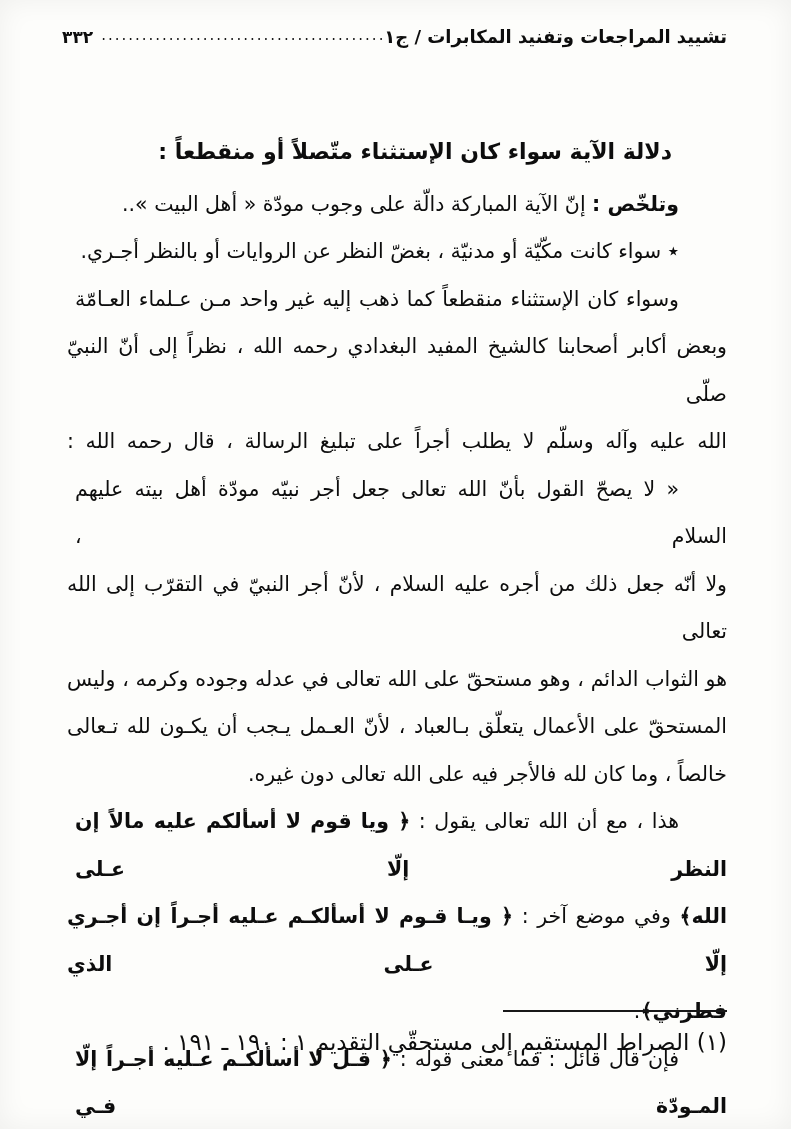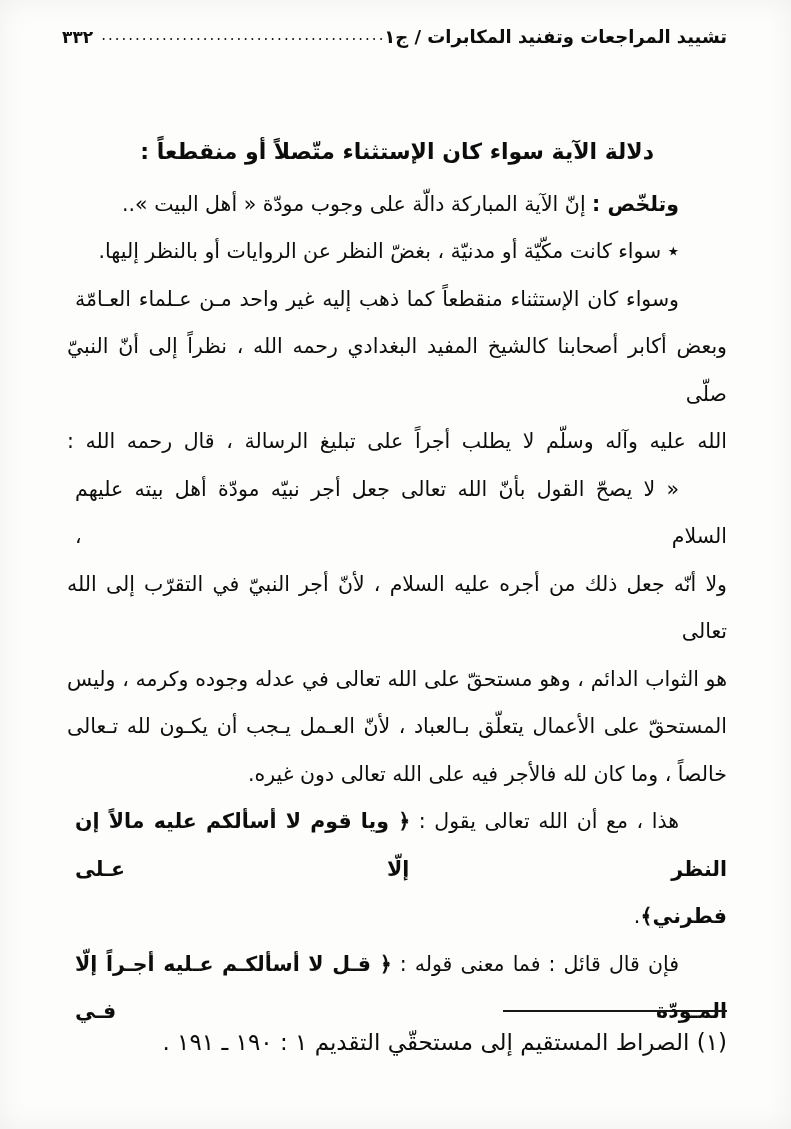--- a/index.html
+++ b/index.html
@@ -62,21 +62,21 @@
   .justify {
     text-align: justify;
     text-align-last: justify;
     text-justify: inter-word;
   }
   .start { text-indent: 48px; margin-left: 8px; }
   .heading {
     font-weight: bold;
     font-size: 22px;
     line-height: 47.5px;
-    margin: 40px 73px 5px 0;
+    margin: 40px 55px 5px 0;
     text-align: right;
   }
   .q { font-weight: bold; }
   .lead-bold { font-weight: bold; }
   .fn-mark {
     font-size: 12.5px;
     line-height: 0;
     vertical-align: super;
   }
 
@@ -109,33 +109,34 @@
     <span class="pagenum">٣٣٢</span>
   </div>
 
   <div class="bodytext">
 
 
     <div class="heading">دلالة الآية سواء كان الإستثناء متّصلاً أو منقطعاً :</div>
 
     <div class="line start"><span class="lead-bold">وتلخّص :</span><span> إنّ الآية المباركة دالّة على وجوب مودّة « أهل البيت »..</span></div>
 
-    <div class="line start">٭ سواء كانت مكّيّة أو مدنيّة ، بغضّ النظر عن الروايات أو بالنظر إليها.</div>
+    <div class="line start">٭ سواء كانت مكّيّة أو مدنيّة ، بغضّ النظر عن الروايات أو بالنظر أجـري.</div>
 
     <div class="line justify start">وسواء كان الإستثناء منقطعاً كما ذهب إليه غير واحد مـن عـلماء العـامّة</div>
     <div class="line justify">وبعض أكابر أصحابنا كالشيخ المفيد البغدادي رحمه الله ، نظراً إلى أنّ النبيّ صلّى</div>
     <div class="line justify">الله عليه وآله وسلّم لا يطلب أجراً على تبليغ الرسالة ، قال رحمه الله :</div>
 
     <div class="line justify start">« لا يصحّ القول بأنّ الله تعالى جعل أجر نبيّه مودّة أهل بيته عليهم السلام ،</div>
     <div class="line justify">ولا أنّه جعل ذلك من أجره عليه السلام ، لأنّ أجر النبيّ في التقرّب إلى الله تعالى</div>
     <div class="line justify">هو الثواب الدائم ، وهو مستحقّ على الله تعالى في عدله وجوده وكرمه ، وليس</div>
     <div class="line justify">المستحقّ على الأعمال يتعلّق بـالعباد ، لأنّ العـمل يـجب أن يكـون لله تـعالى</div>
     <div class="line">خالصاً ، وما كان لله فالأجر فيه على الله تعالى دون غيره.</div>
 
     <div class="line justify start"><span>هذا ، مع أن الله تعالى يقول : </span><span class="q">﴿ ويا قوم لا أسألكم عليه مالاً إن النظر إلّا عـلى</span></div>
+    <div class="line justify"><span class="q">الله﴾</span><span> وفي موضع آخر : </span><span class="q">﴿ ويـا قـوم لا أسألكـم عـليه أجـراً إن أجـري إلّا عـلى الذي</span></div>
     <div class="line"><span class="q">فطرني﴾</span><span>.</span></div>
 
     <div class="line justify start"><span>فإن قال قائل : فما معنى قوله : </span><span class="q">﴿ قـل لا أسألكـم عـليه أجـراً إلّا المـودّة فـي</span></div>
 
   </div>
 
   <div class="fn-rule"></div>
   <div class="footnote">(١) الصراط المستقيم إلى مستحقّي التقديم ١ : ١٩٠ ـ ١٩١ .</div>
 
 </div>

